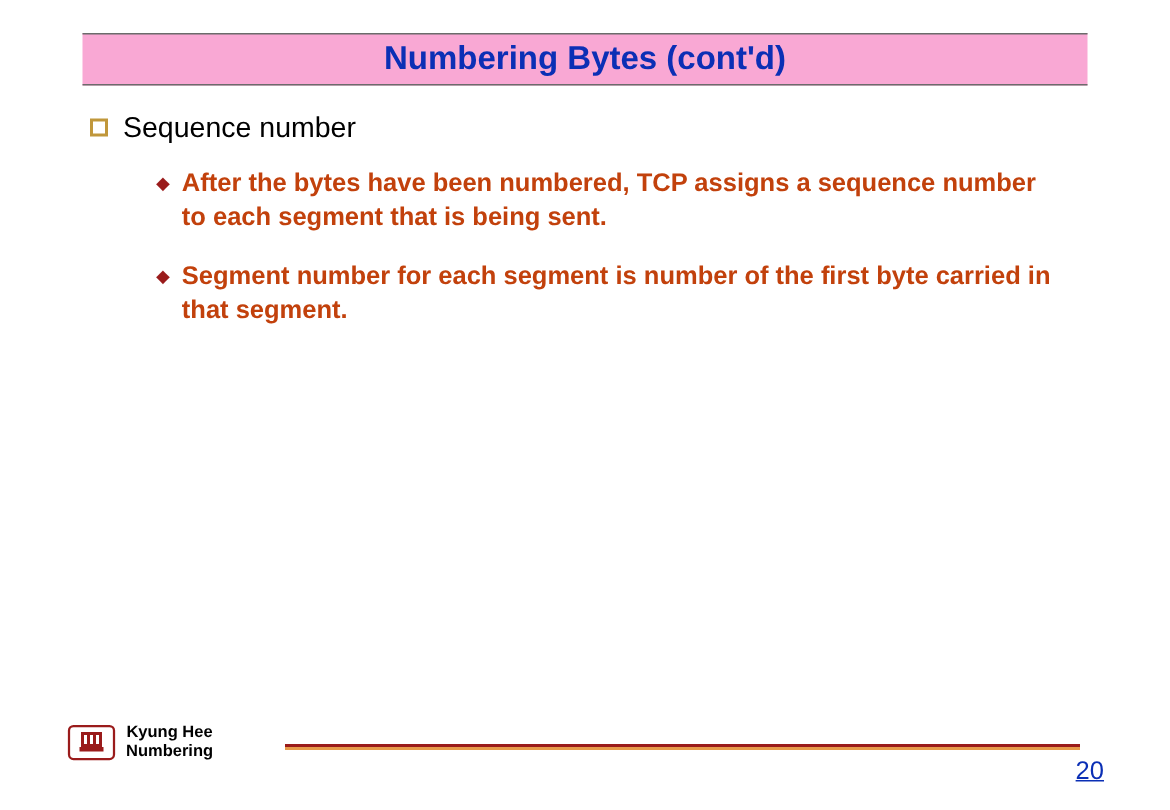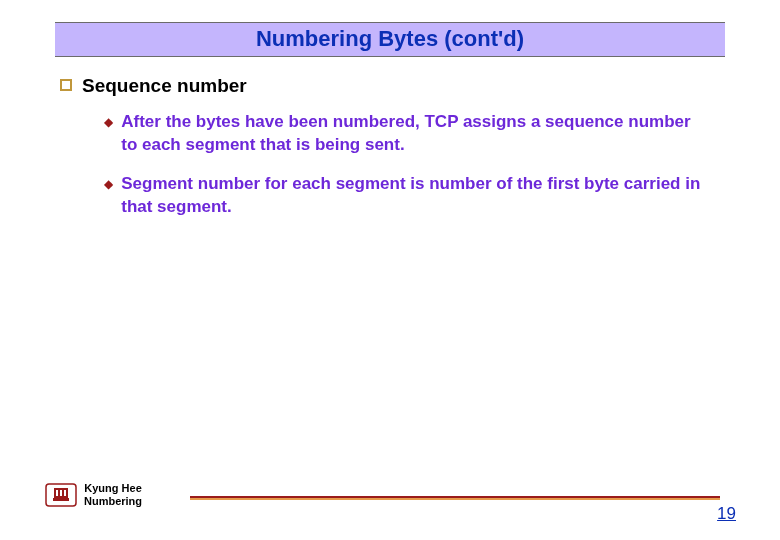--- a/index.html
+++ b/index.html
@@ -6,21 +6,21 @@
   body {
     width: 780px;
     height: 540px;
     background: #ffffff;
     font-family: Arial, Helvetica, sans-serif;
     position: relative;
     overflow: hidden;
   }
   .title-band {
     margin: 22px 55px 0 55px;
-    background: #c4b5fd;
+    background: #f9a8d4;
     border-top: 1px solid #6b6b6b;
     border-bottom: 1px solid #6b6b6b;
     text-align: center;
     padding: 3px 0 4px 0;
   }
   .title-band span {
     color: #0b2fb5;
     font-weight: bold;
     font-size: 22px;
   }
@@ -35,42 +35,42 @@
   .bullet1 {
     width: 12px;
     height: 12px;
     border: 2px solid #c0973b;
     margin-top: 4px;
     margin-right: 10px;
     flex-shrink: 0;
   }
   .level1-text {
     font-size: 19px;
-    font-weight: bold;
+    font-weight: normal;
     color: #000;
   }
   .level2 {
     display: flex;
     align-items: flex-start;
     margin-left: 44px;
     margin-right: 20px;
     margin-bottom: 16px;
   }
   .bullet2 {
     margin-top: 4px;
     margin-right: 8px;
     flex-shrink: 0;
     color: #9a1b1b;
     font-size: 12px;
     line-height: 14px;
   }
   .level2-text {
     font-size: 17px;
     font-weight: bold;
-    color: #6d28d9;
+    color: #c2410c;
     line-height: 1.35;
   }
   .footer {
     position: absolute;
     left: 0;
     right: 0;
     bottom: 16px;
     height: 50px;
     text-align: center;
   }
@@ -141,14 +141,14 @@
       <rect x="16" y="10" width="2" height="6" fill="#fff"></rect>
       <rect x="20" y="10" width="2" height="6" fill="#fff"></rect>
       <rect x="9" y="18" width="16" height="3" fill="#9a1b1b"></rect>
     </svg>
     <div class="logo-text">
       <div>Kyung Hee</div>
       <div>Numbering</div>
     </div>
   </div>
   <div class="footer-line"></div>
-  <div class="page-num">19</div>
+  <div class="page-num">20</div>
 </div>
 
 </body></html>

